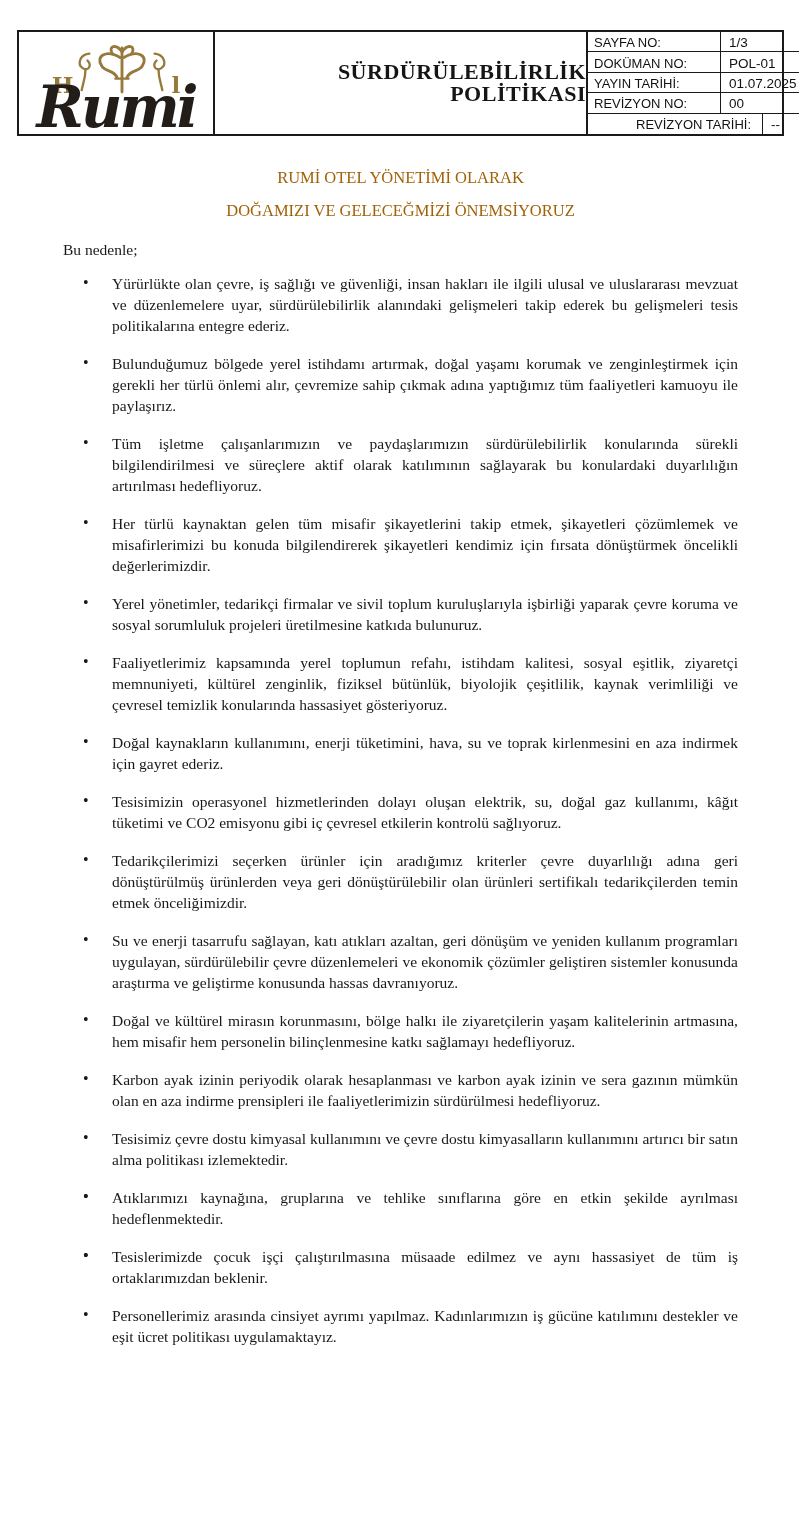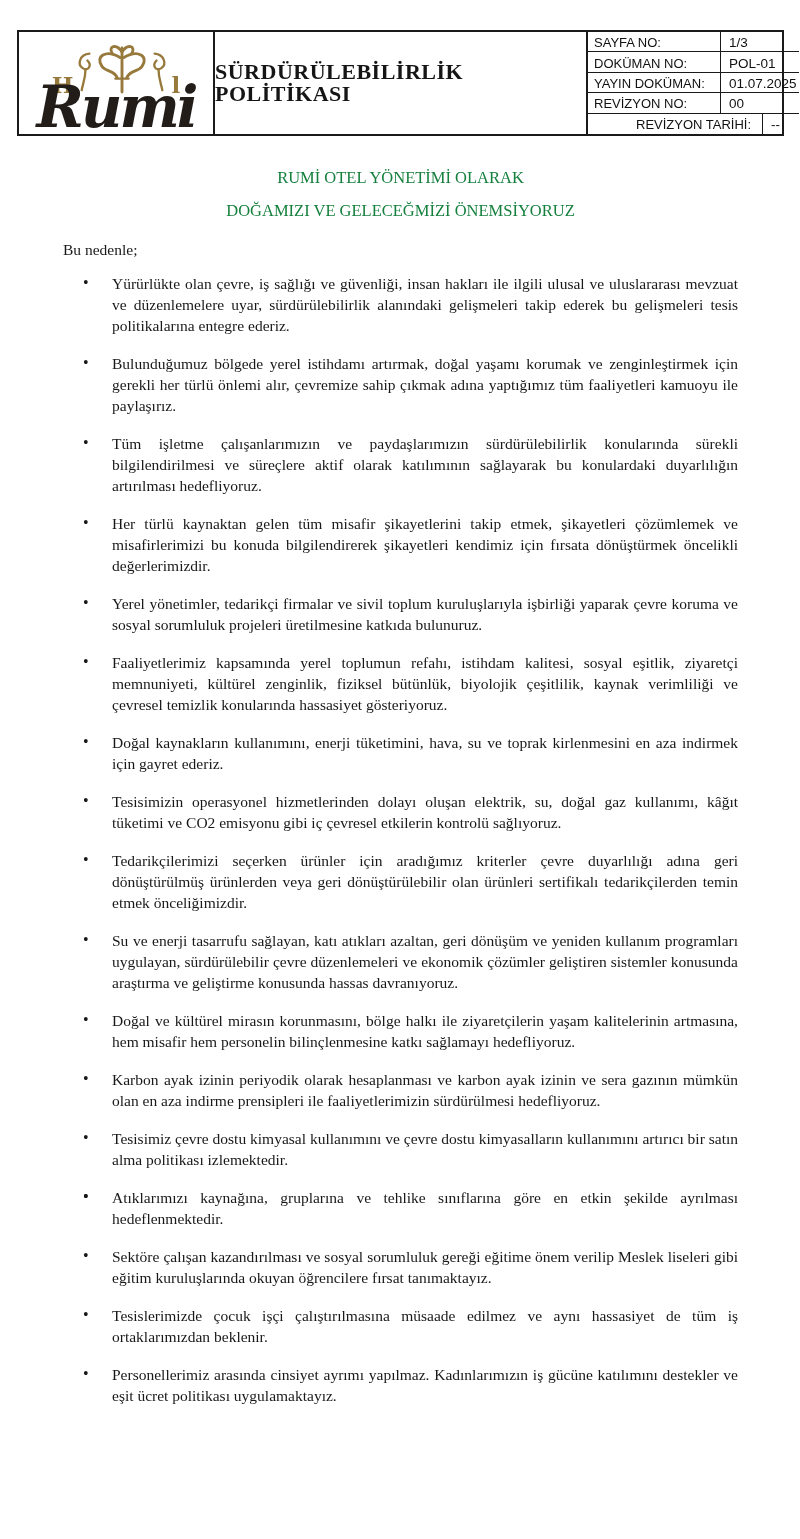--- a/index.html
+++ b/index.html
@@ -8,21 +8,21 @@
     width:800px; height:1539px; position:relative; overflow:hidden;
     font-family:"Liberation Serif", serif; color:#1c1c1c;
   }
 
   
   .header-box {
     position:absolute; left:17px; top:30px; width:767px; height:106px;
     border:2px solid #1a1a1a; display:flex; background:#fff;
   }
   .logo-cell   { width:196px; border-right:2px solid #1a1a1a; position:relative; overflow:hidden; }
-  .title-cell  { flex:1; display:flex; flex-direction:column; justify-content:center; align-items:flex-start; }
+  .title-cell  { flex:1; display:flex; flex-direction:column; justify-content:center; align-items:flex-end; }
   .info-cell   { width:196px; border-left:2px solid #1a1a1a; display:grid;
                  grid-template-rows:repeat(5,1fr); font-family:"Liberation Sans", sans-serif; }
 
   .title-line { font-size:22px; font-weight:bold; letter-spacing:0.5px; color:#151515; line-height:1; }
 
   .info-row  { display:grid; grid-template-columns:133px 1fr; border-bottom:1px solid #1a1a1a; }
   .info-row:last-child { border-bottom:none;padding-left:42px; }
   .info-label { border-right:1px solid #1a1a1a; padding:2px 2px 0 6px; font-size:13px; color:#111;
                 white-space:nowrap; display:flex; align-items:center; }
   .info-value { padding:2px 2px 0 8px; font-size:13.5px; color:#111; display:flex; align-items:center; }
@@ -40,21 +40,21 @@
   .eagle-svg { width:96px; height:62px; display:block; }
   .logo-brand {
     position:absolute; bottom:1px; left:4px; right:4px; text-align:center;
     font-family:"DejaVu Serif", serif; font-style:italic; font-weight:bold;
     font-size:57px; line-height:0.92; letter-spacing:-3px; color:#221d19;
     transform:scaleY(1.02);
   }
 
   
   .doc { position:absolute; left:63px; top:168px; width:675px; }
-  .doc-heading { text-align:center; font-size:16.5px; font-weight:normal; line-height:20px; color:#15803d; }
+  .doc-heading { text-align:center; font-size:16.5px; font-weight:normal; line-height:20px; color:#a16207; }
   .doc-heading.second { margin-top:13px; }
   .doc-intro { margin-top:20px; font-size:15.5px; color:#181818; }
 
   .bullet-list { list-style:none; margin-top:14px; }
   .bullet-item {
     position:relative; padding-left:49px; margin-bottom:17px;
     font-size:15.5px; line-height:21px; text-align:justify; color:#181818;
   }
   .bullet-marker { position:absolute; left:20px; top:-1px; font-size:16px; }
 </style>
@@ -98,21 +98,21 @@
         <div class="info-label">SAYFA NO:</div>
         <div class="info-value">1/3</div>
       </div>
 
       <div class="info-row">
         <div class="info-label">DOKÜMAN NO:</div>
         <div class="info-value">POL-01</div>
       </div>
 
       <div class="info-row">
-        <div class="info-label">YAYIN DOKÜMAN:</div>
+        <div class="info-label">YAYIN TARİHİ:</div>
         <div class="info-value">01.07.2025</div>
       </div>
 
       <div class="info-row">
         <div class="info-label">REVİZYON NO:</div>
         <div class="info-value">00</div>
       </div>
 
       <div class="info-row">
         <div class="info-label">REVİZYON TARİHİ:</div>
@@ -198,21 +198,20 @@
         <span class="bullet-marker">•</span>
       </li>
 
       <li class="bullet-item">
         <span class="bullet-marker">•</span>
         <span>Atıklarımızı kaynağına, gruplarına ve tehlike sınıflarına göre en etkin şekilde ayrılması hedeflenmektedir.</span>
       </li>
 
       <li class="bullet-item">
         <span class="bullet-marker">•</span>
-        <span>Sektöre çalışan kazandırılması ve sosyal sorumluluk gereği eğitime önem verilip Meslek liseleri gibi eğitim kuruluşlarında okuyan öğrencilere fırsat tanımaktayız.</span>
       </li>
 
       <li class="bullet-item">
         <span class="bullet-marker">•</span>
         <span>Tesislerimizde çocuk işçi çalıştırılmasına müsaade edilmez ve aynı hassasiyet de tüm iş ortaklarımızdan beklenir.</span>
       </li>
 
       <li class="bullet-item">
         <span class="bullet-marker">•</span>
         <span>Personellerimiz arasında cinsiyet ayrımı yapılmaz. Kadınlarımızın iş gücüne katılımını destekler ve eşit ücret politikası uygulamaktayız.</span>

